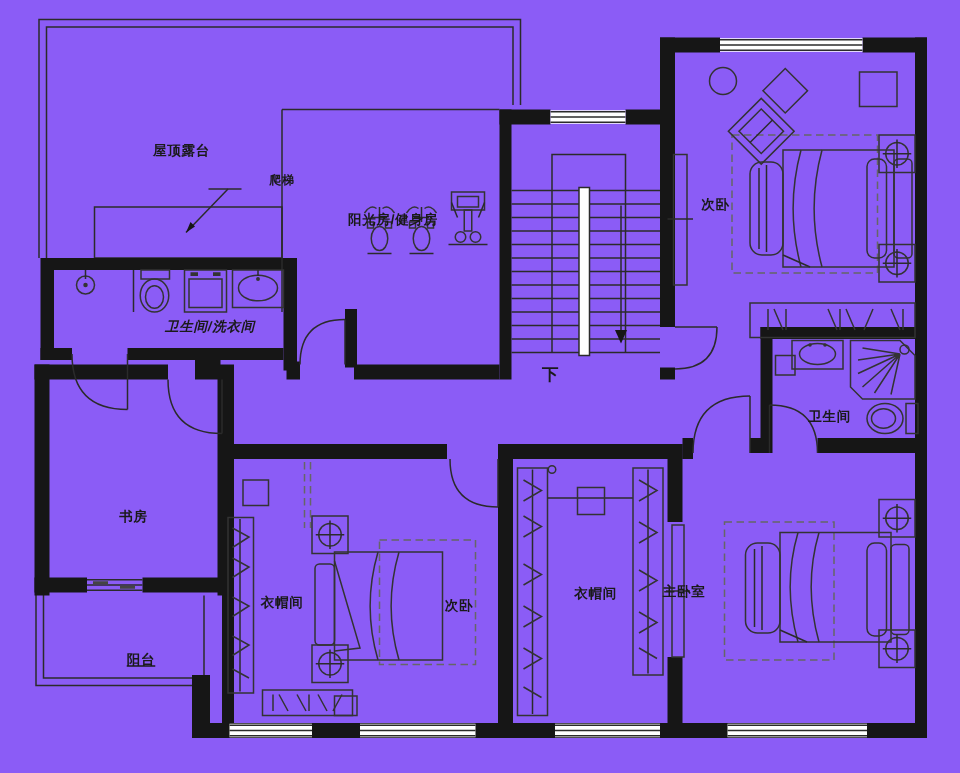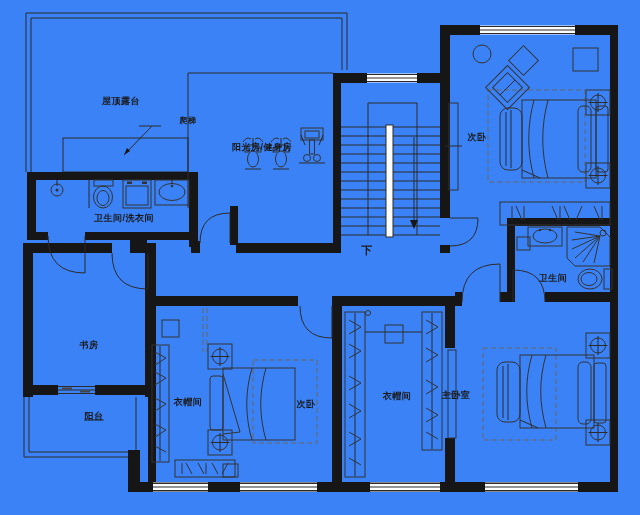--- a/index.html
+++ b/index.html
@@ -1,16 +1,16 @@
 <!DOCTYPE html>
 <html><head>
 <meta charset="utf-8">
 <style>
   html,body{margin:0;padding:0;background:#fff;}
-  #plan{position:relative;width:640px;height:515px;background:#3b82f6;overflow:hidden;
+  #plan{position:relative;width:640px;height:515px;background:#8b5cf6;overflow:hidden;
         font-family:"Liberation Sans","DejaVu Sans",sans-serif;}
   #plan svg{position:absolute;left:0;top:0;}
   .lbl{position:absolute;transform:translate(-50%,-50%);font-size:9px;font-weight:600;
        color:#1a1a1a;white-space:nowrap;letter-spacing:0.5px;}
   .lbl.big{font-size:11px;}
   .wall{fill:#161616;stroke:none;}
   .thin{stroke:#2b2b2b;stroke-width:1;fill:none;}
   .fixtn{stroke:#333;stroke-width:1;fill:none;}
   .dash{stroke:#666;stroke-width:1;fill:none;stroke-dasharray:5 3;}
   .winln{stroke:#2b2b2b;stroke-width:1;}
@@ -345,23 +345,23 @@
       <circle class="fixtn" cx="12" cy="12.5" r="7.5"></circle>
       <line class="thin" x1="12" y1="3" x2="12" y2="22"></line>
       <line class="thin" x1="2.5" y1="12.5" x2="21.5" y2="12.5"></line>
     </g>
   </defs>
 </svg>
 
 <div class="lbl" style="left:121px;top:101px;">屋顶露台</div>
 <div class="lbl" style="left:150px;top:120px;font-size:8px;margin-left:38px;">爬梯</div>
 <div class="lbl" style="left:262px;top:117px;margin-top:30px;">阳光房/健身房</div>
-<div class="lbl" style="left:124px;top:218px;">卫生间/洗衣间</div>
+<div class="lbl" style="left:140px;top:218px;font-style:italic;">卫生间/洗衣间</div>
 <div class="lbl" style="left:477px;top:137px;">次卧</div>
 <div class="lbl big" style="left:367px;top:250px;">下</div>
 <div class="lbl" style="left:89px;top:345px;">书房</div>
-<div class="lbl" style="left:94px;top:416px;text-decoration:underline;">阳台</div>
+<div class="lbl" style="left:94px;top:440px;text-decoration:underline;">阳台</div>
 <div class="lbl" style="left:188px;top:402px;">衣帽间</div>
 <div class="lbl" style="left:306px;top:404px;">次卧</div>
 <div class="lbl" style="left:397px;top:396px;">衣帽间</div>
 <div class="lbl" style="left:456px;top:395px;">主卧室</div>
 <div class="lbl" style="left:553px;top:278px;text-align:right;">卫生间</div>
 </div>
 
 </body></html>

